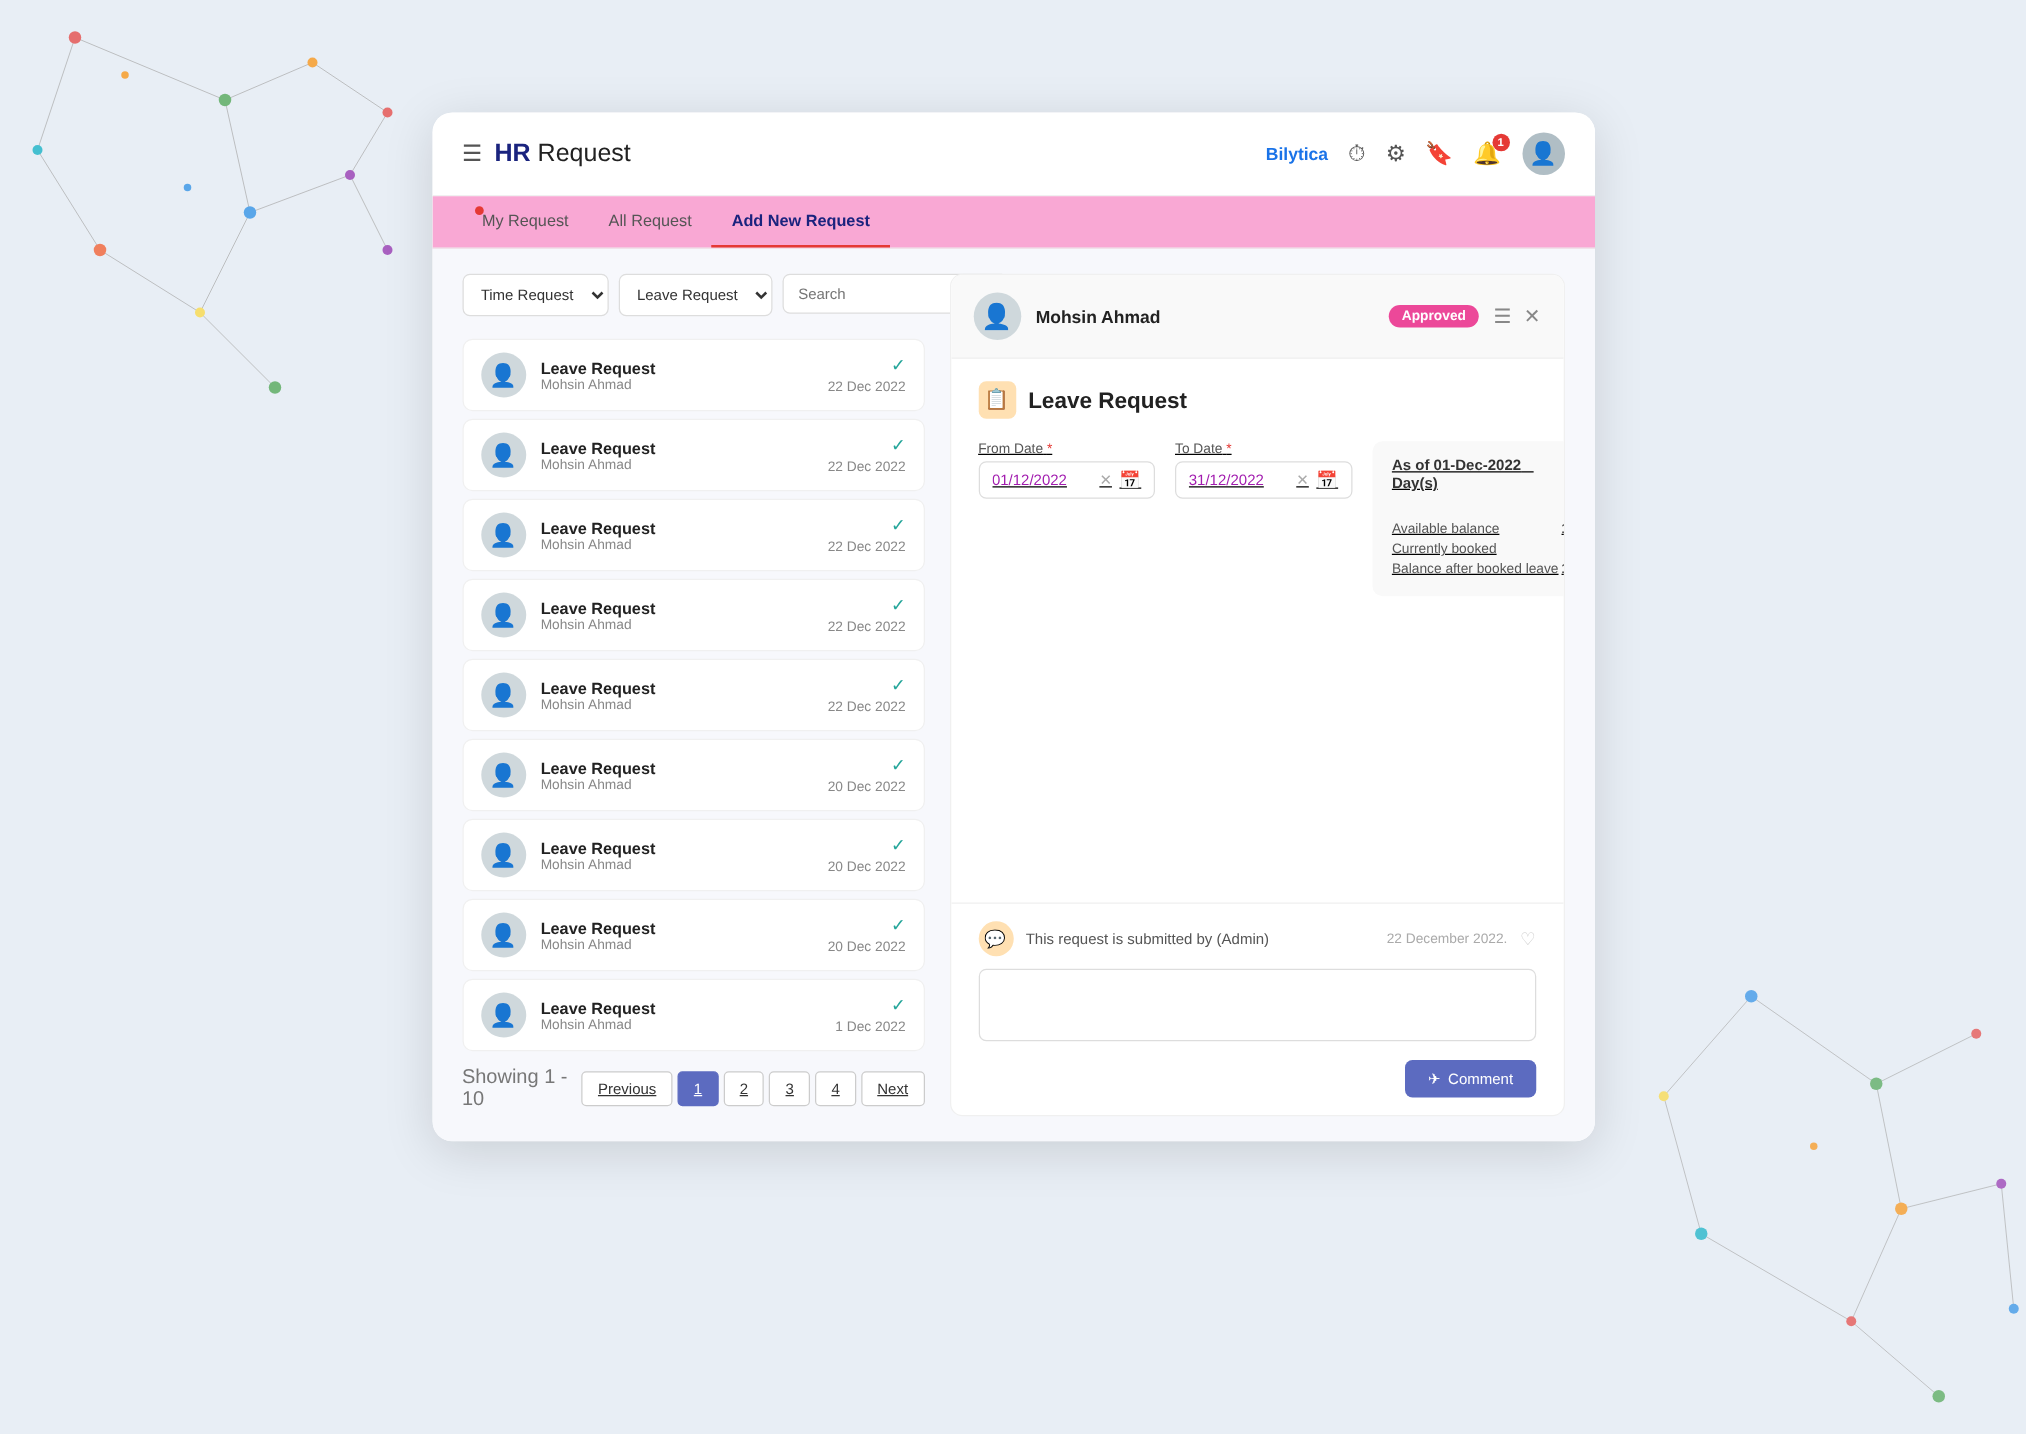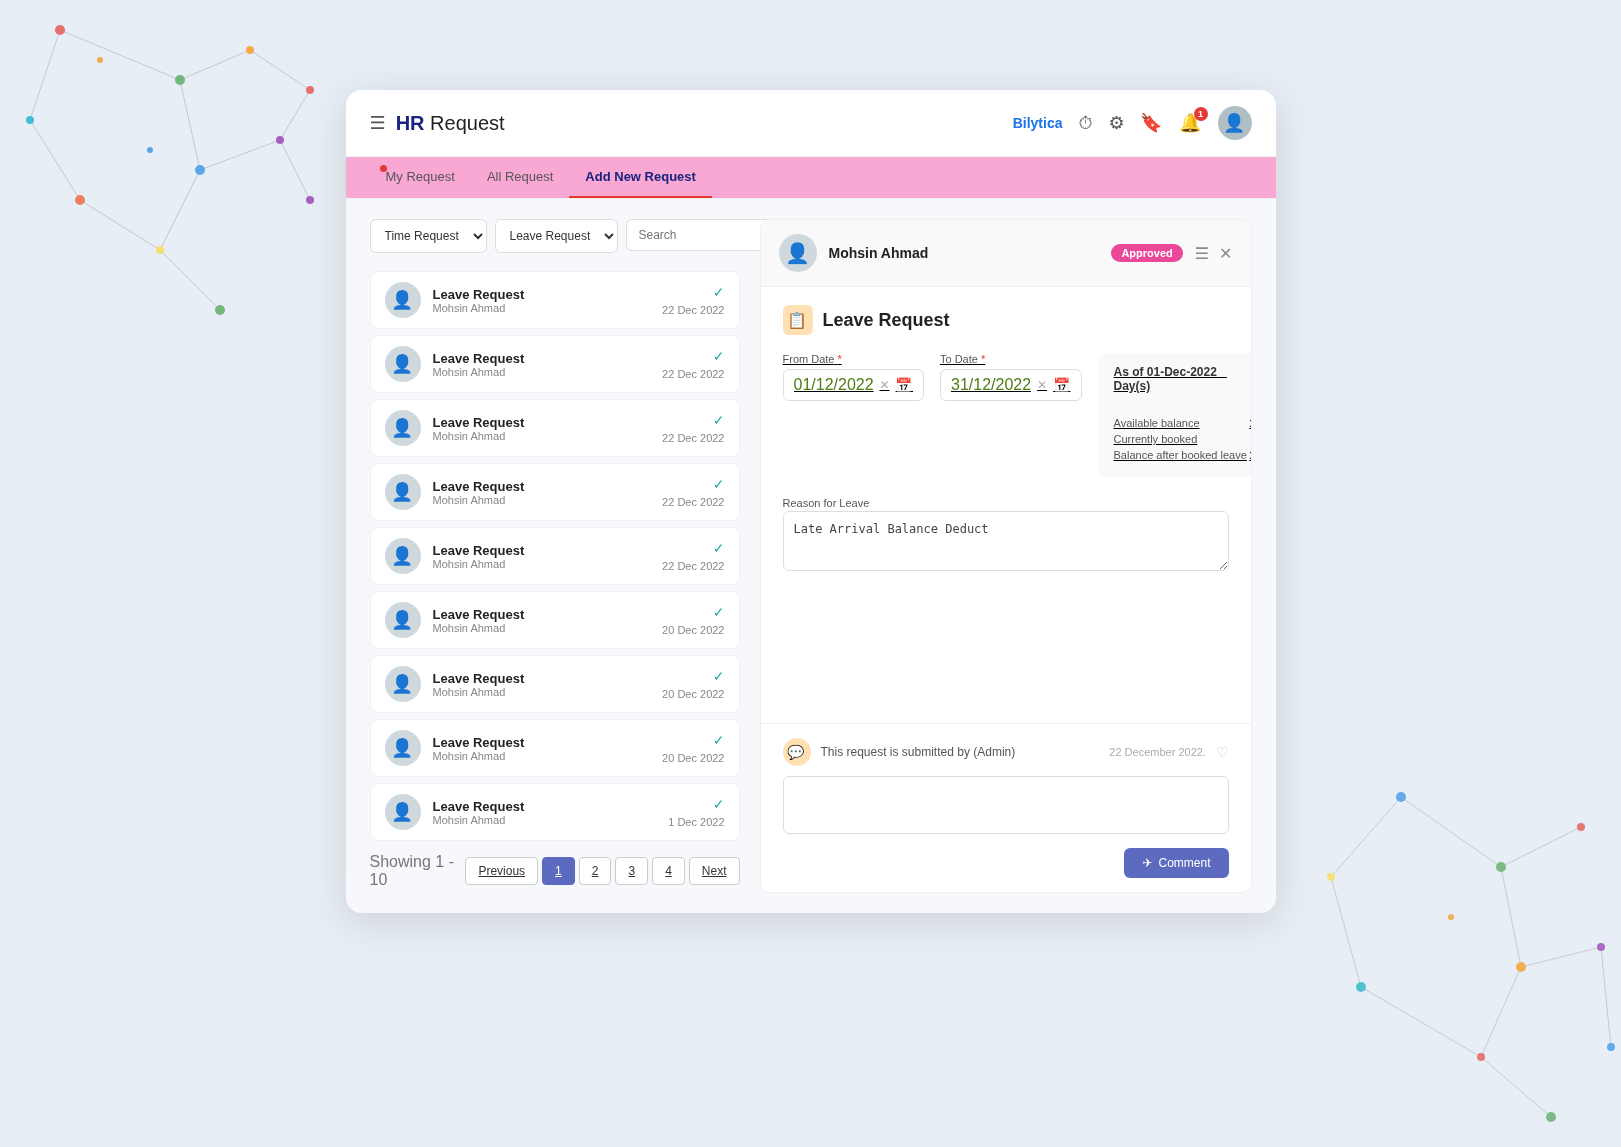--- a/index.html
+++ b/index.html
@@ -363,22 +363,22 @@
       border: 1px solid #ddd;
       border-radius: 6px;
       padding: 6px 10px;
       gap: 6px;
       background: #fff;
       min-width: 140px;
     }
     .date-input-wrap input {
       border: none;
       outline: none;
-      font-size: 16px;
-      color: #4d7c0f;
+      font-size: 12px;
+      color: #a21caf;
       width: 80px;
     }
     .date-icon { font-size: 14px; color: #888; cursor: pointer; }
     .date-clear { font-size: 12px; color: #aaa; cursor: pointer; }
 
     .balance-box {
       background: #f9f9f9;
       border-radius: 8px;
       padding: 12px 16px;
       min-width: 180px;
@@ -762,24 +762,20 @@
               <span>Currently booked</span>
 
             </div>
             <div class="balance-row">
               <span>Balance after booked leave</span>
               <span class="balance-val">10</span>
             </div>
           </div>
         </div>
 
-        <div class="reason-group">
-          <label class="form-label">Reason for Leave</label>
-          <textarea class="reason-textarea" style="">Late Arrival Balance Deduct</textarea>
-        </div>
 
       </div>
 
       <div class="comment-section">
         <div class="comment-meta">
           <div class="comment-icon">💬</div>
           <span class="comment-text">This request is submitted by (Admin)</span>
           <span class="comment-date">22 December 2022.</span>
           <span class="comment-heart">♡</span>
         </div>

